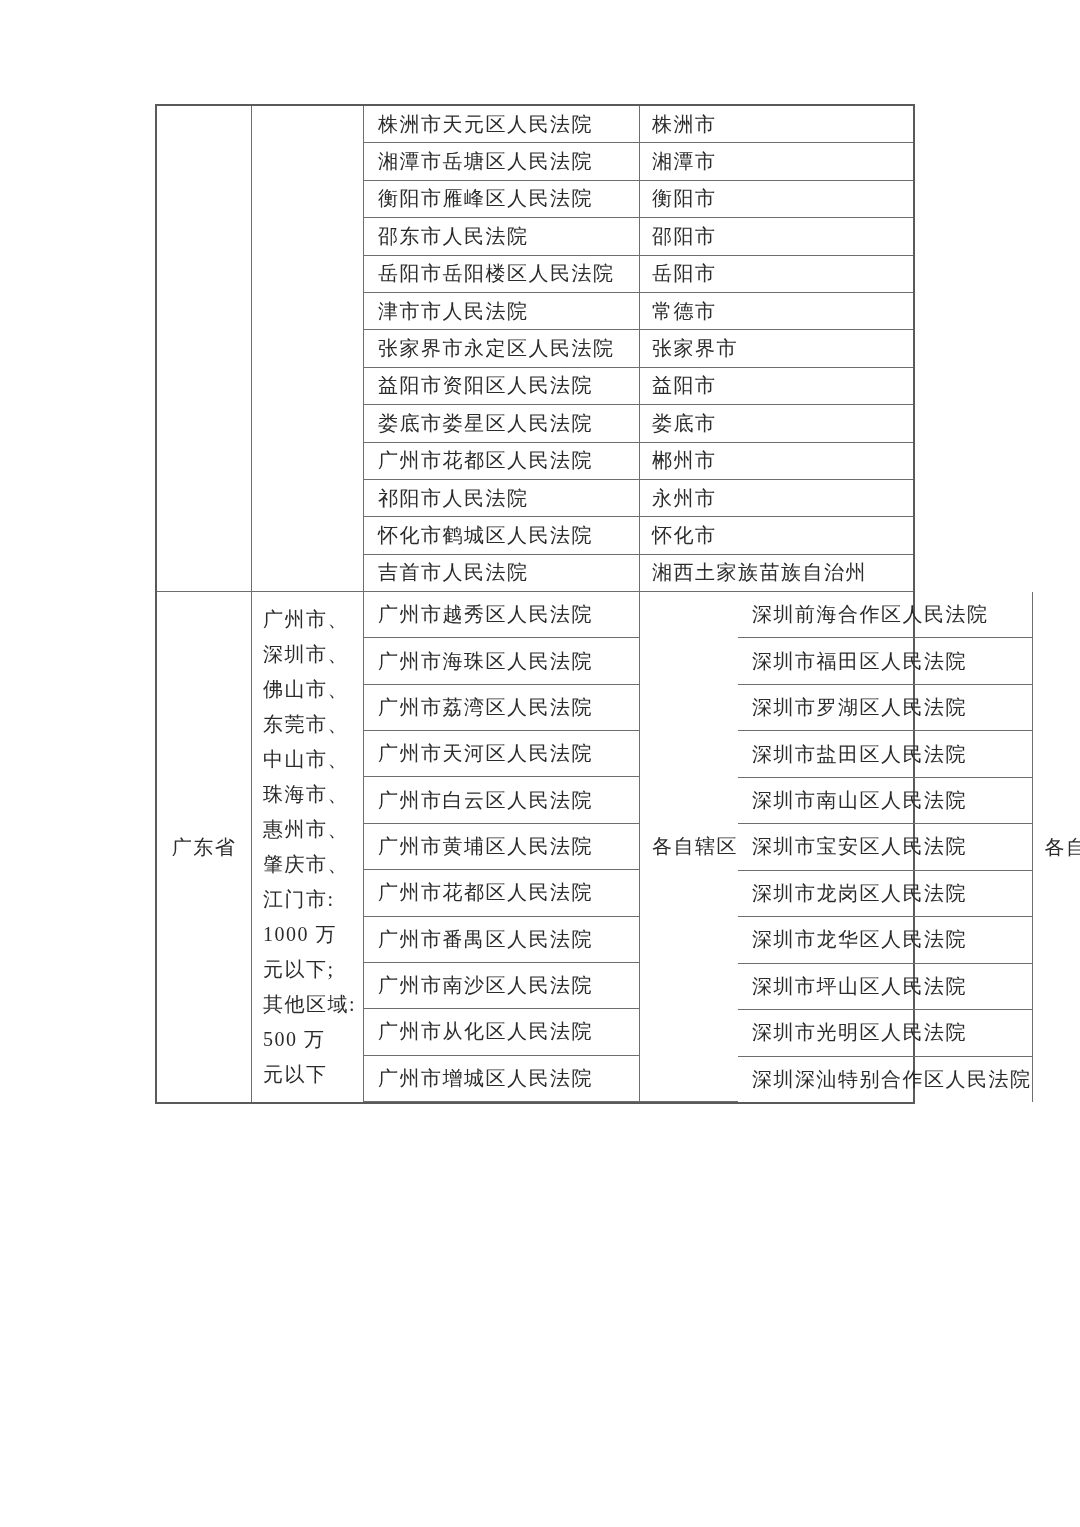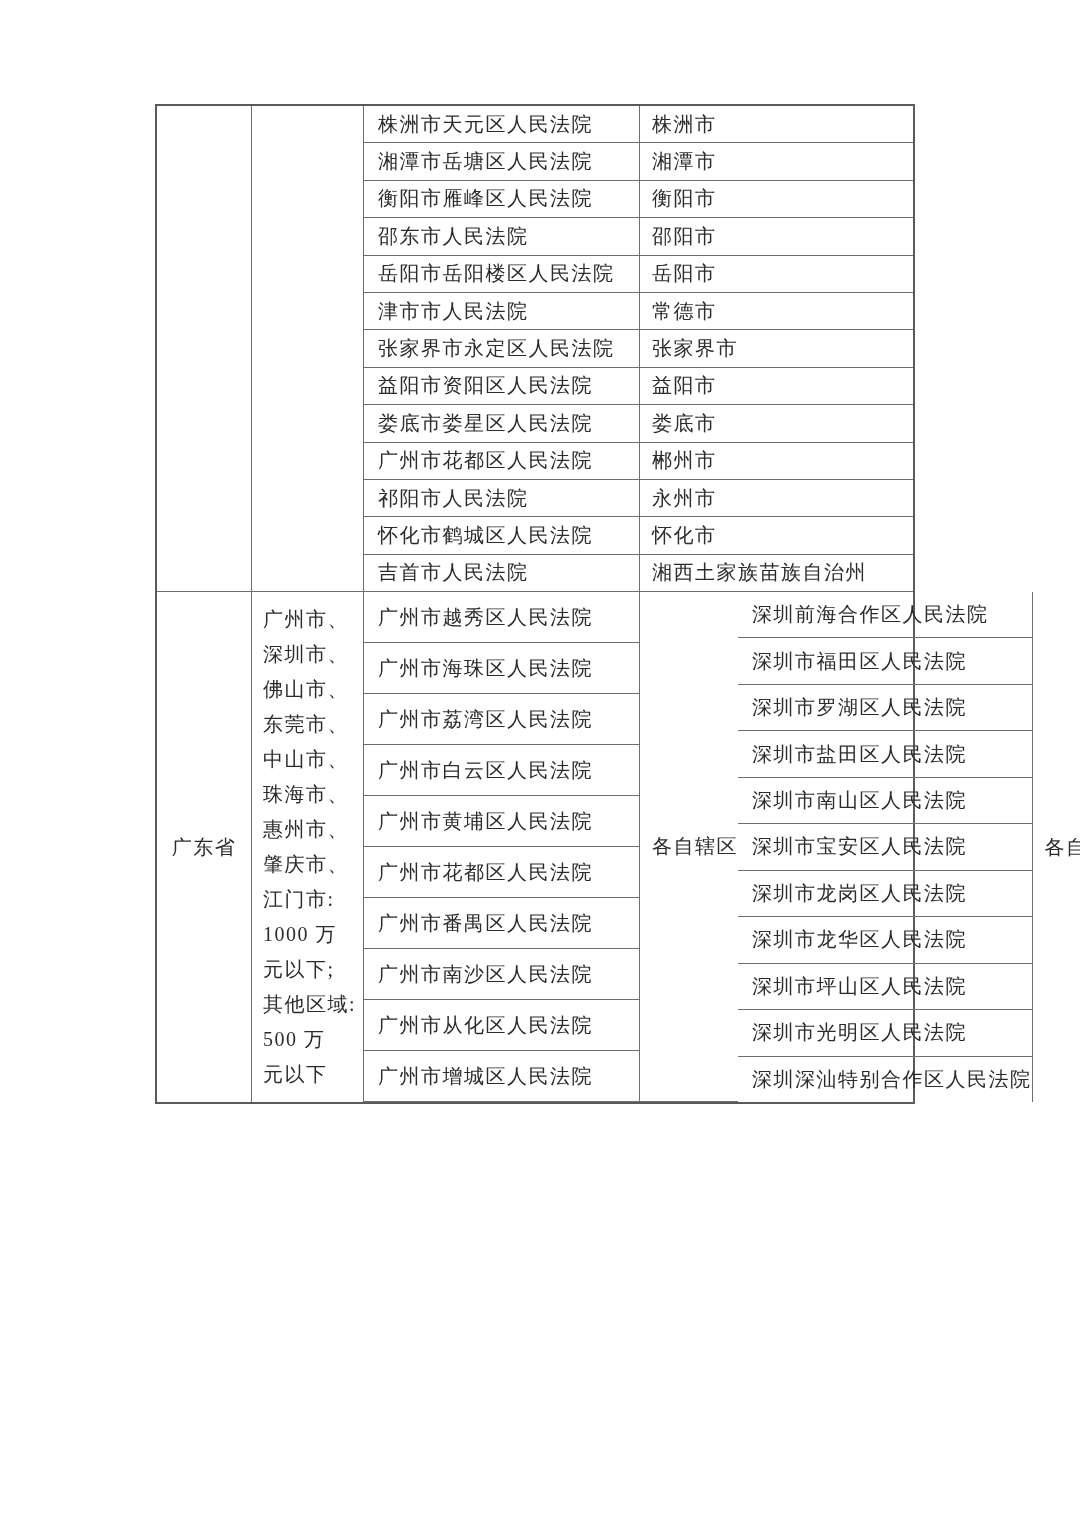--- a/index.html
+++ b/index.html
@@ -187,20 +187,21 @@
           <div class="note-line">其他区域:</div>
           <div class="note-line">500 万</div>
           <div class="note-line">元以下</div>
         </div>
       <div class="blocks">
           <div class="block">
             <div class="courts">
               <div class="crow">广州市越秀区人民法院</div>
               <div class="crow">广州市海珠区人民法院</div>
               <div class="crow">广州市荔湾区人民法院</div>
+              <div class="crow">广州市天河区人民法院</div>
               <div class="crow">广州市白云区人民法院</div>
               <div class="crow">广州市黄埔区人民法院</div>
               <div class="crow">广州市花都区人民法院</div>
               <div class="crow">广州市番禺区人民法院</div>
               <div class="crow">广州市南沙区人民法院</div>
               <div class="crow">广州市从化区人民法院</div>
               <div class="crow">广州市增城区人民法院</div>
             </div>
             <div class="cell-merged">各自辖区</div>
           </div>

